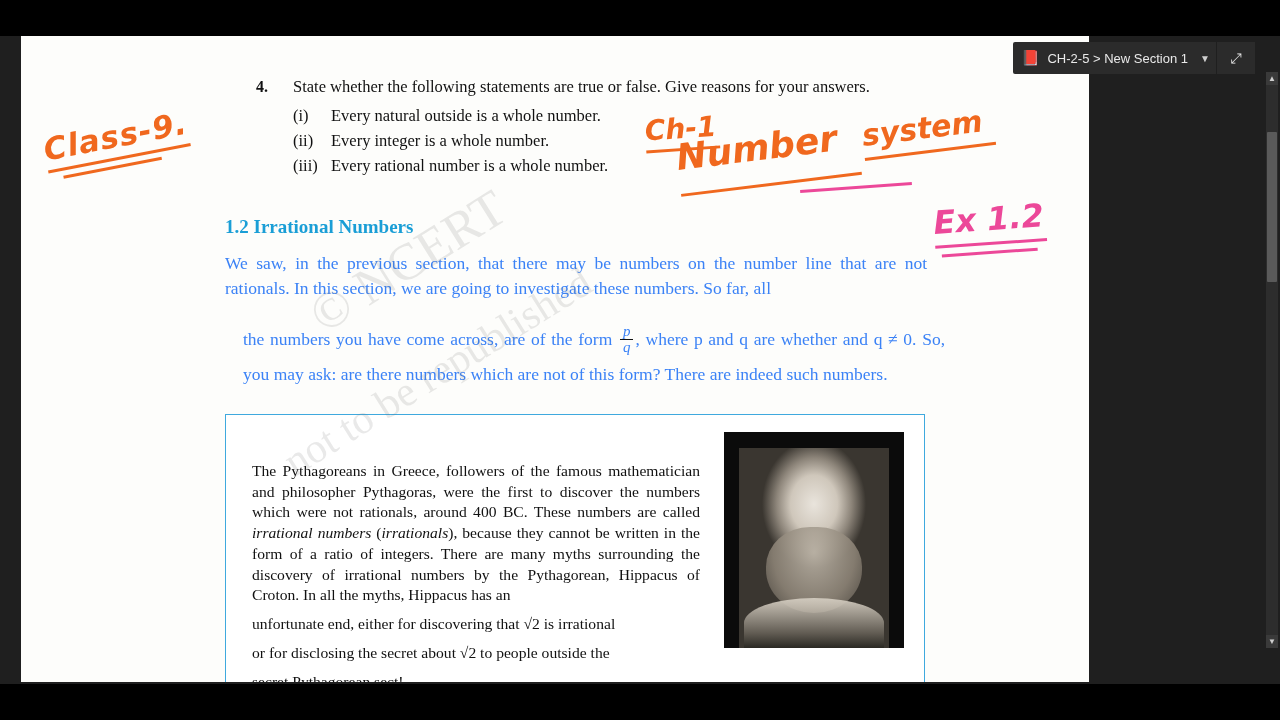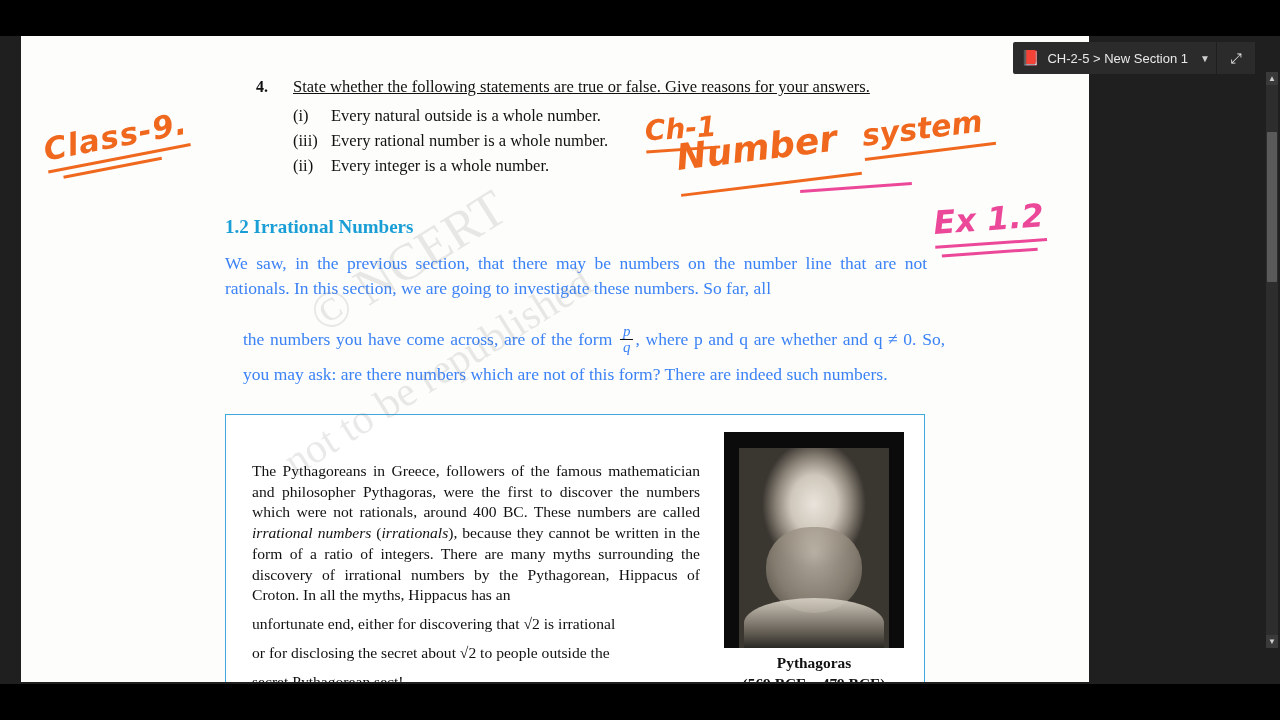--- a/index.html
+++ b/index.html
@@ -138,21 +138,20 @@
   .q4 .num {
     position: absolute;
     left: 0;
     top: 0;
     font-weight: bold;
     font-size: 16px;
   }
   .q4 .q4text {
     display: block;
     margin-left: 37px;
-    text-decoration: underline;
   }
   .sublist {
     position: absolute;
     left: 272px;
     top: 70px;
     font-size: 16.5px;
     color: #111;
   }
   .sublist .row {
     display: flex;
@@ -378,26 +377,26 @@
         <span class="num">4.</span>
         <span class="q4text">State whether the following statements are true or false. Give reasons for your answers.</span>
       </div>
 
       <div class="sublist">
         <div class="row">
           <span class="rn">(i)</span>
           <span>Every natural outside is a whole number.</span>
         </div>
         <div class="row">
+          <span class="rn">(ii)</span>
+          <span>Every integer is a whole number.</span>
+        </div>
+        <div class="row">
           <span class="rn">(iii)</span>
           <span>Every rational number is a whole number.</span>
-        </div>
-        <div class="row">
-          <span class="rn">(ii)</span>
-          <span>Every integer is a whole number.</span>
         </div>
       </div>
 
       <div class="heading">1.2 Irrational Numbers</div>
 
       <div class="para para1">We saw, in the previous section, that there may be numbers on the number line that are not rationals. In this section, we are going to investigate these numbers. So far, all</div>
 
       <div class="para para2">
         <span>the numbers you have come across, are of the form</span>
         <span class="frac">
@@ -422,24 +421,20 @@
           <span class="sp"></span>
           <span>secret Pythagorean sect!</span>
         </div>
 
         <div class="portrait">
           <div class="bust"></div>
           <div class="beard"></div>
           <div class="shoulder"></div>
         </div>
 
-        <div class="caption">
-          <div>Pythagoras</div>
-          <div>(569 BCE – 479 BCE)</div>
-        </div>
 
       </div>
 
     </div>
   </div>
 
   <div class="ink ink-class">
     <span class="hw">Class-9.</span>
     <span class="ul-orange"></span>
     <span class="ul-orange" style="width:100px;margin-left:14px;margin-top:5px;"></span>

